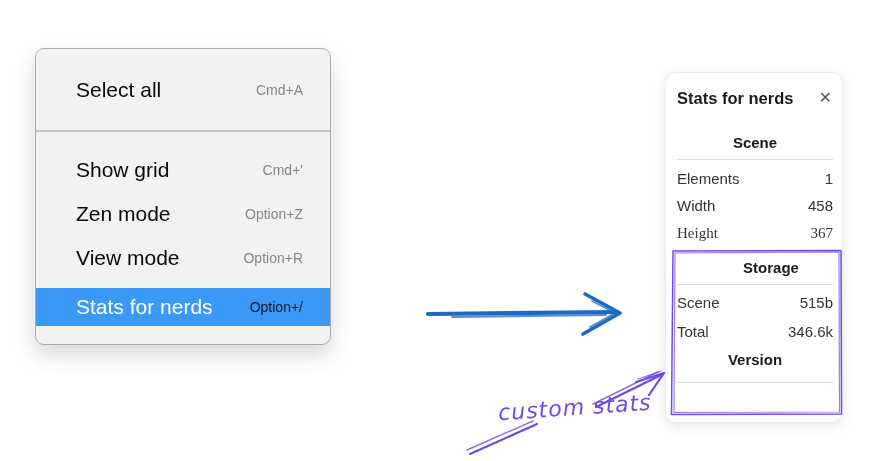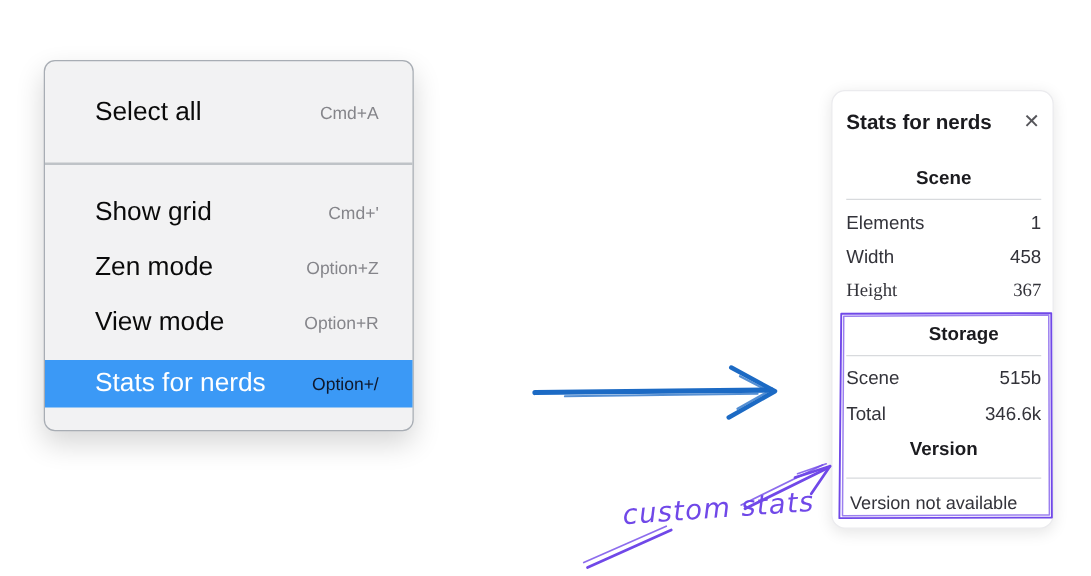--- a/index.html
+++ b/index.html
@@ -138,21 +138,20 @@
       <span class="val">515b</span>
     </div>
     <div class="p-row" style="top:246px;">
       <span class="lbl">Total</span>
       <span class="val">346.6k</span>
     </div>
 
     <div class="p-h" style="top:275px;">Version</div>
     <div class="p-line" style="top:309px;"></div>
 
-    <div class="p-note" style="top:318px;">Version not available</div>
 
   </div>
 
   <svg id="overlay" width="873" height="461" viewBox="0 0 873 461">
 
     <g>
       <line class="stroke-blue" x1="428" y1="314" x2="617" y2="312" stroke-width="4.2"></line>
       <line class="stroke-blue" x1="452" y1="317" x2="606" y2="315" stroke-width="1.8" opacity="0.75"></line>
       <polyline class="stroke-blue" points="585,294 620,313 583,334" stroke-width="3.6"></polyline>
       <polyline class="stroke-blue" points="592,301 615,313 590,327" stroke-width="1.8" opacity="0.75"></polyline>

